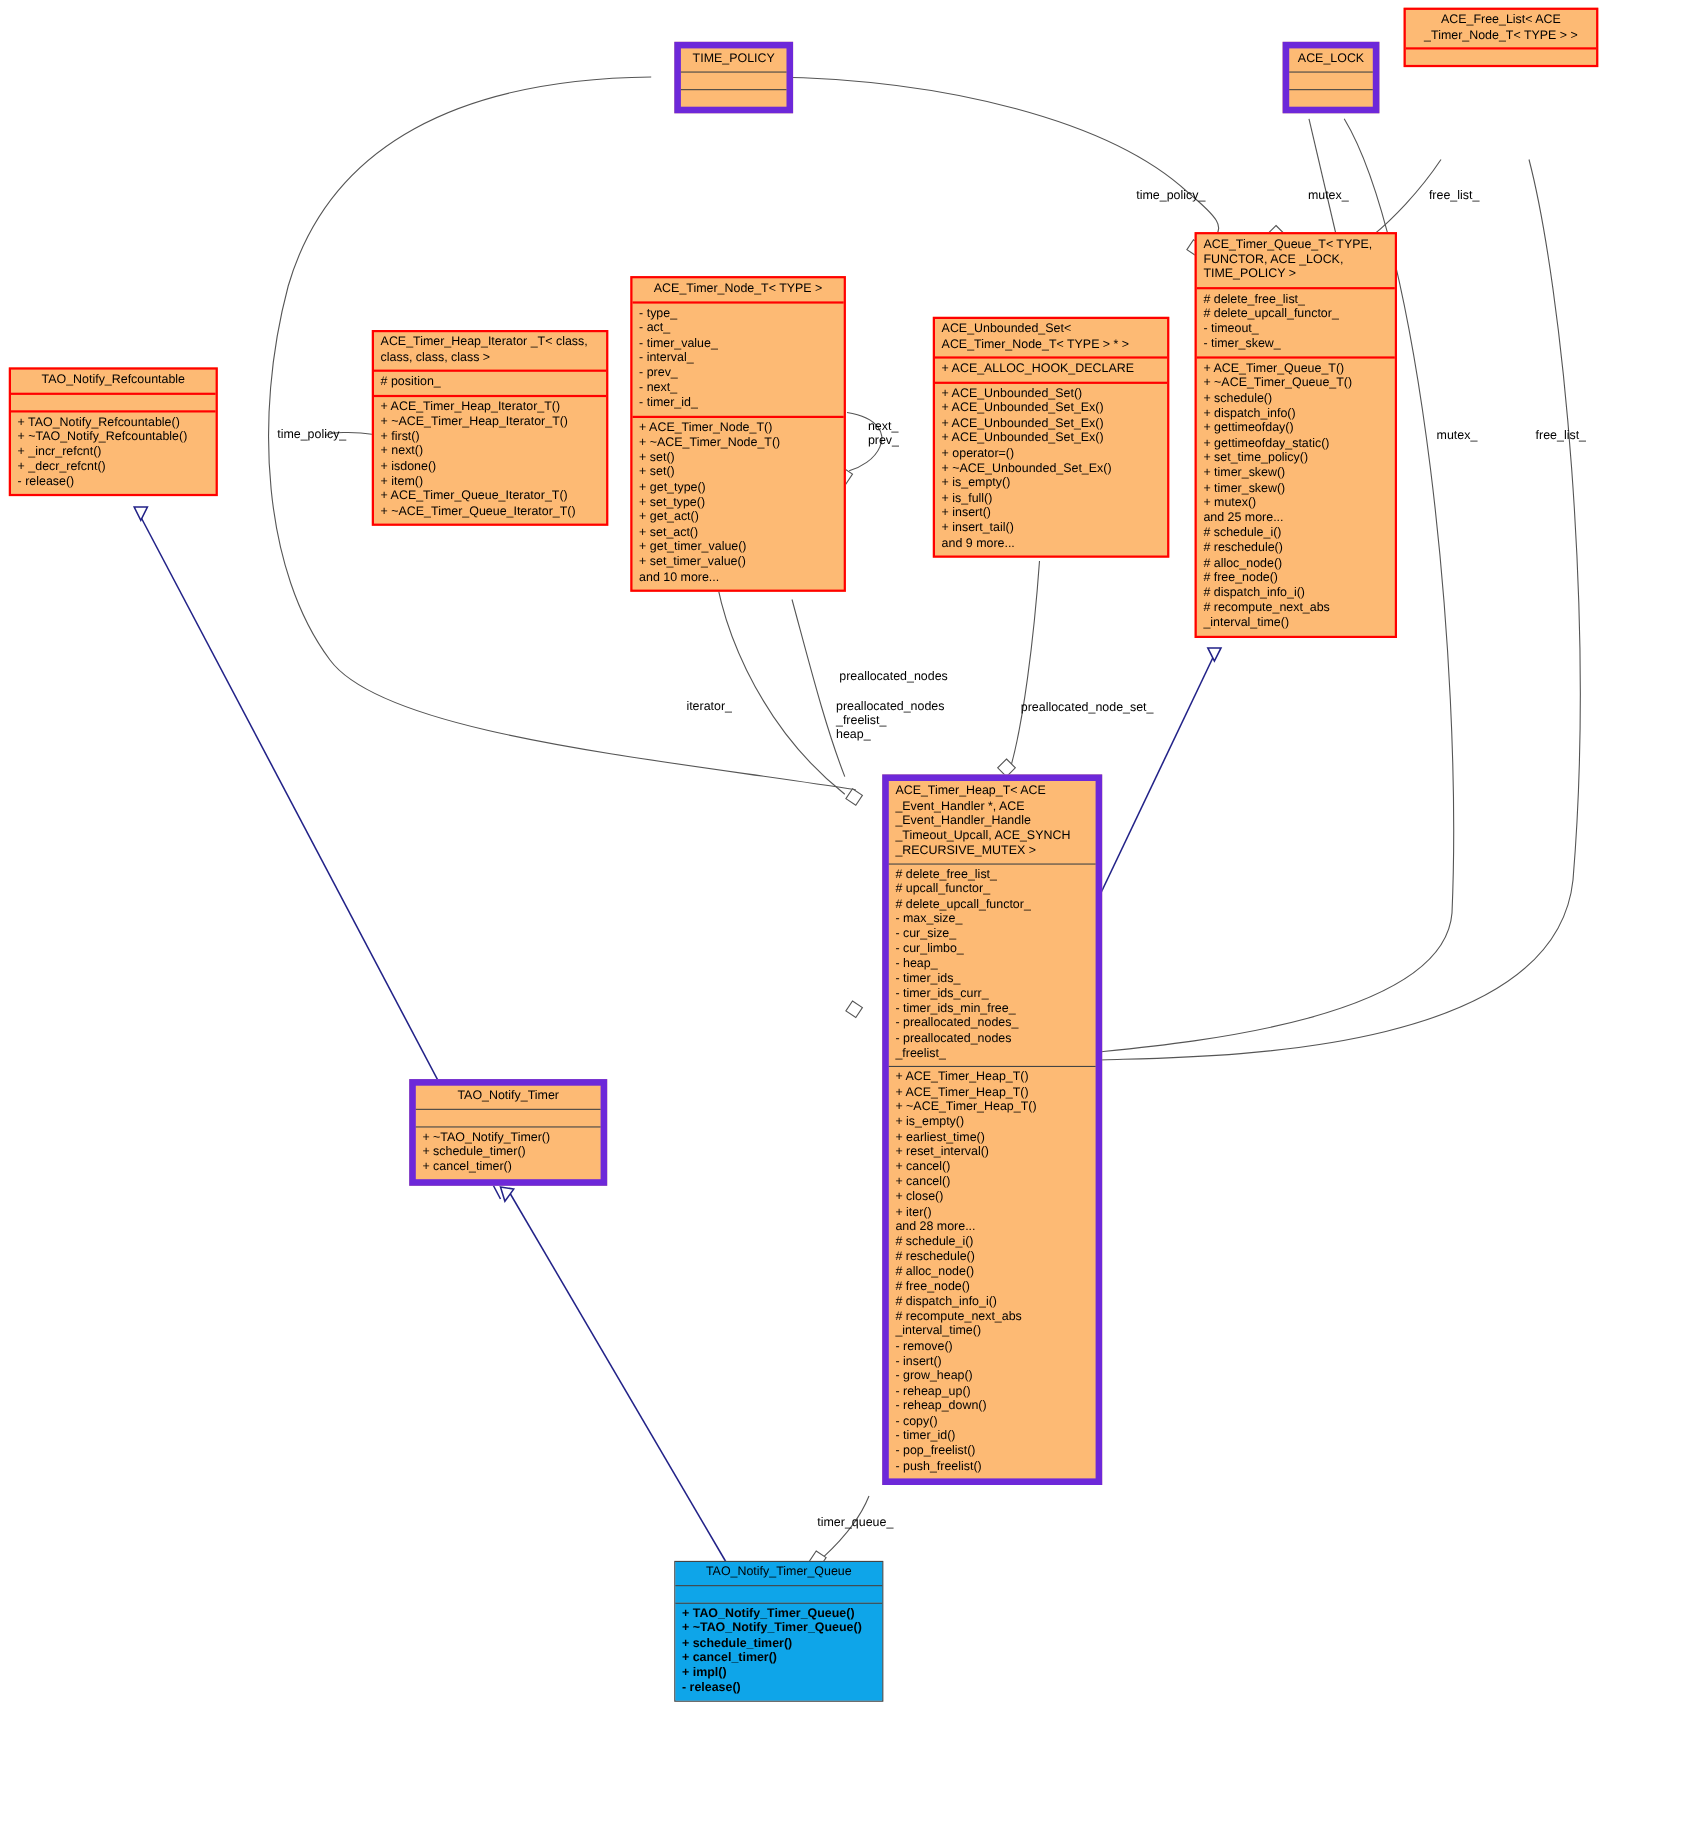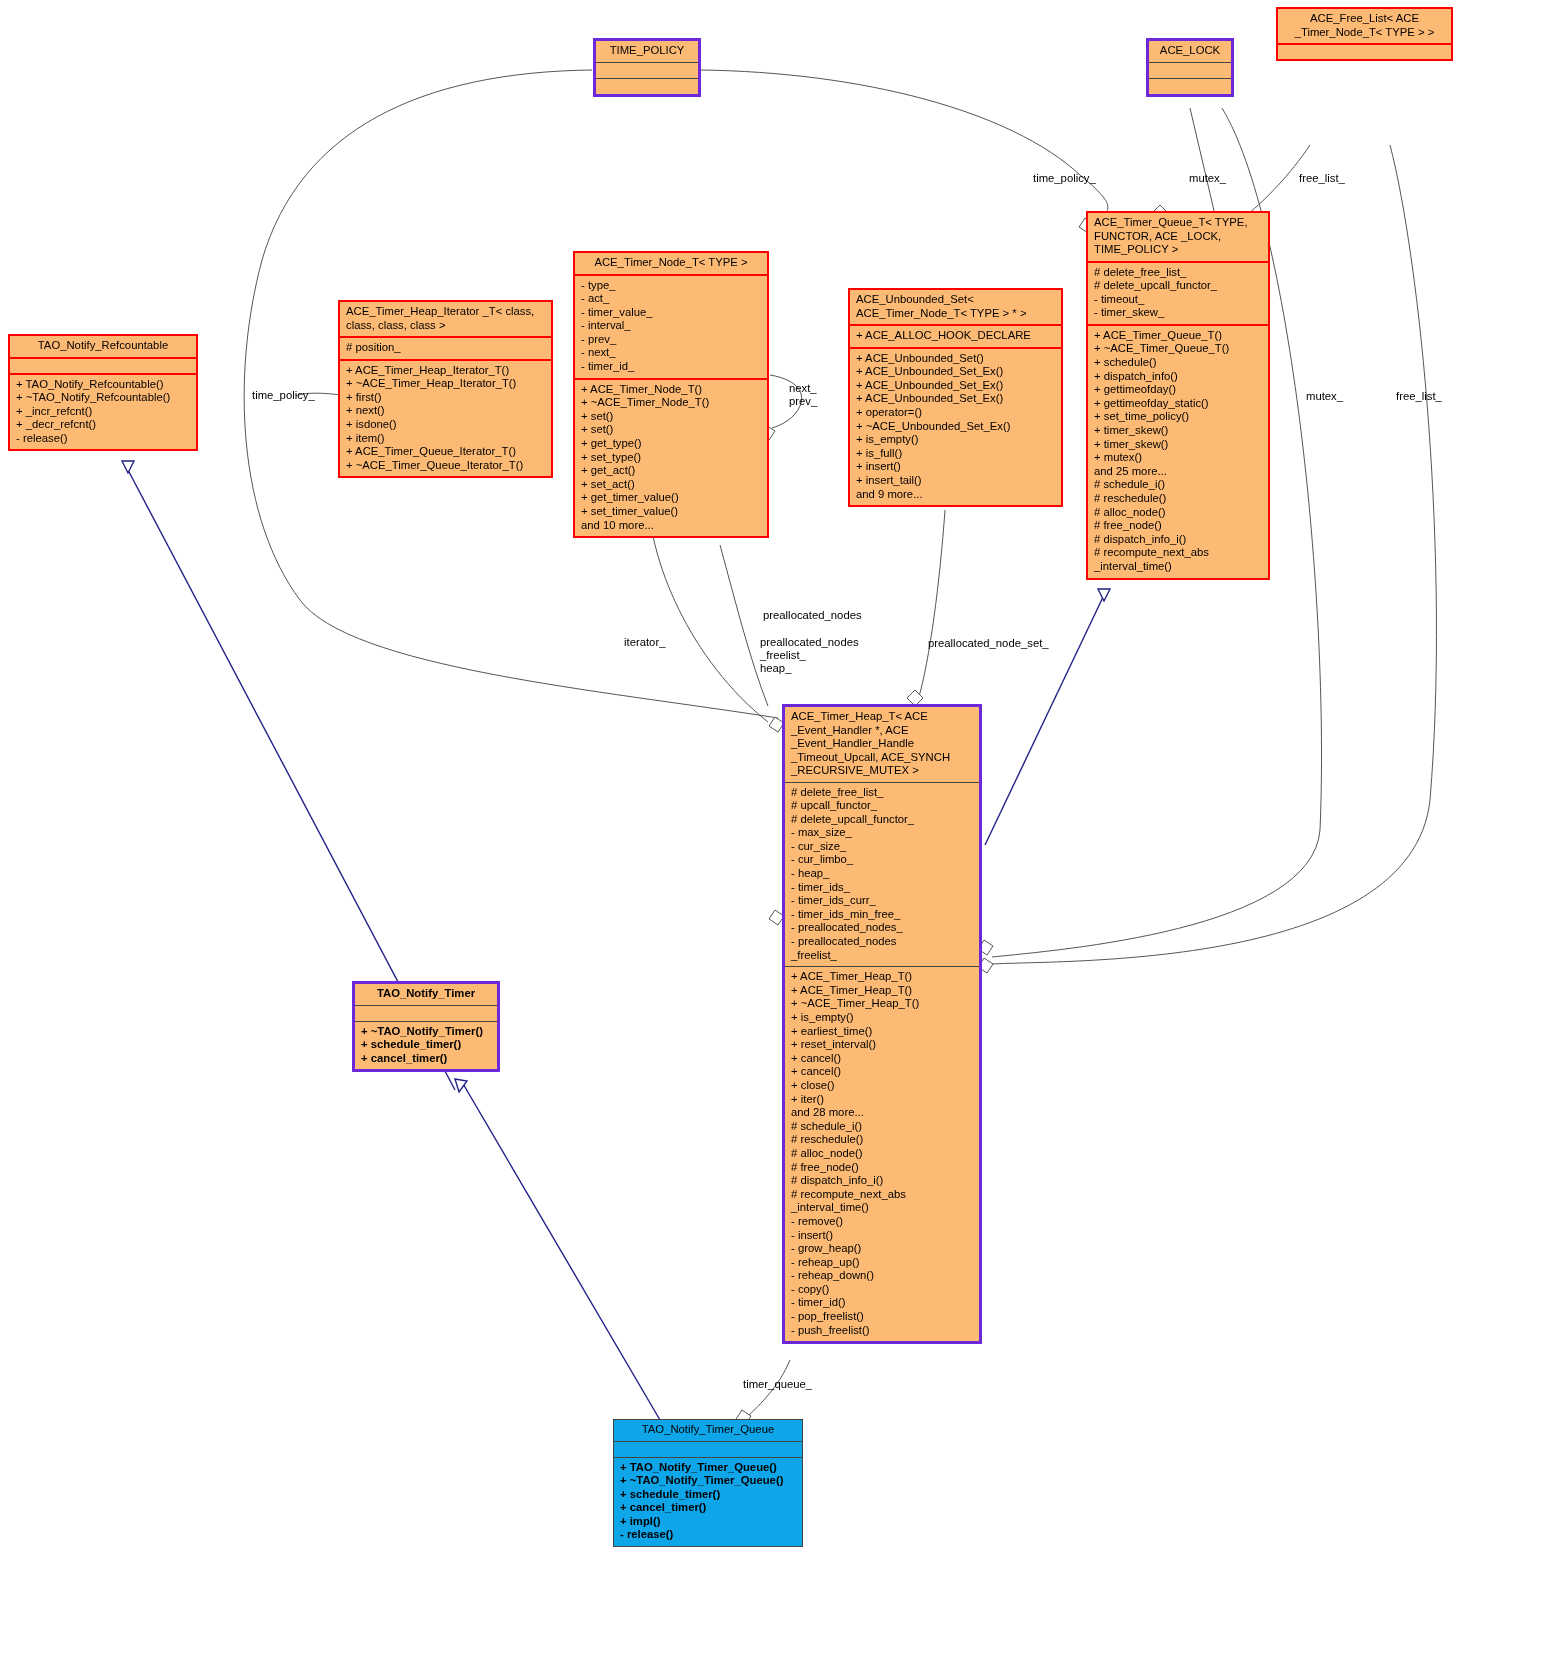--- a/index.html
+++ b/index.html
@@ -12,21 +12,21 @@
   .node .sec{box-sizing:border-box;}
   .node .title{text-align:center;padding:3px 6px 4px 6px;line-height:13.5px;}
   .node .attrs,.node .ops{padding:3px 5px 4px 6px;line-height:13.6px;text-align:left;}
   .node .row{white-space:pre-wrap;}
 
   
   .red{border:2px solid #ff0000;}
   .red .sec + .sec{border-top:2px solid #ff0000;}
 
   
-  .blk{border:3px solid #6d28d9;}
+  .blk{border:6px solid #6d28d9;margin-left:20px;}
   .blk .sec + .sec{border-top:1px solid #444444;}
 
   
   .grey{border:1px solid #444444;background:#c0c0c0;}
   .grey .sec + .sec{border-top:1px solid #444444;font-weight:bold;}
   .grey .sec{background:#0ea5e9;}
 
   .fs11{font-size:11.3px;}
 
   .edgelabel{position:absolute;font-size:11.3px;color:#000;white-space:pre;line-height:13px;}
@@ -272,21 +272,21 @@
         <div class="row">- grow_heap()</div>
         <div class="row">- reheap_up()</div>
         <div class="row">- reheap_down()</div>
         <div class="row">- copy()</div>
         <div class="row">- timer_id()</div>
         <div class="row">- pop_freelist()</div>
         <div class="row">- push_freelist()</div>
       </div>
   </div>
 
-  <div class="node blk fs11" style="left:352px;top:981px;width:148px;font-weight:bold;">
+  <div class="node blk fs11" style="left:352px;top:981px;width:180px;">
     <div class="sec title">TAO_Notify_Timer</div>
     <div class="sec empty"></div>
     <div class="sec ops">
         <div class="row">+ ~TAO_Notify_Timer()</div>
         <div class="row">+ schedule_timer()</div>
         <div class="row">+ cancel_timer()</div>
       </div>
   </div>
 
   <div class="node grey fs11" style="left:613px;top:1419px;width:190px;">

